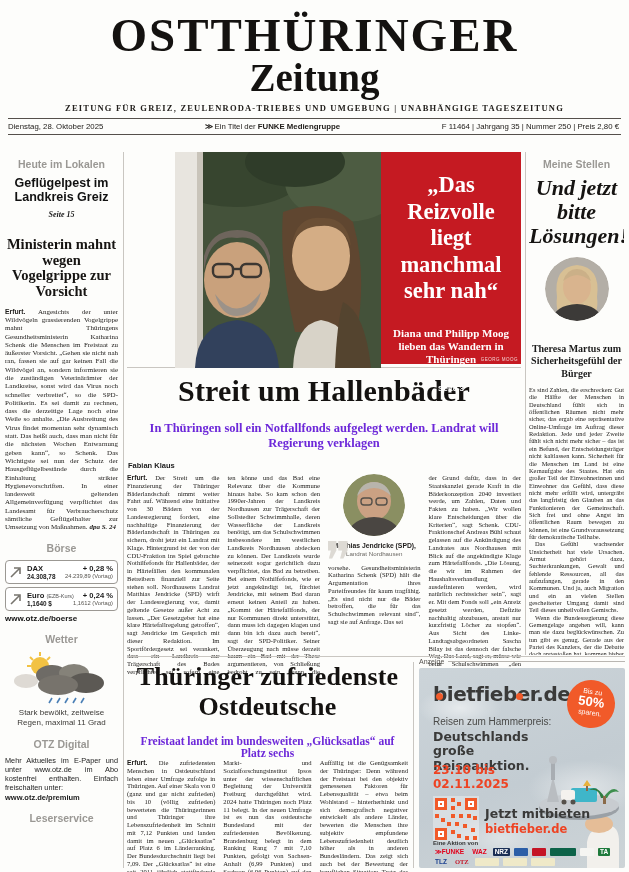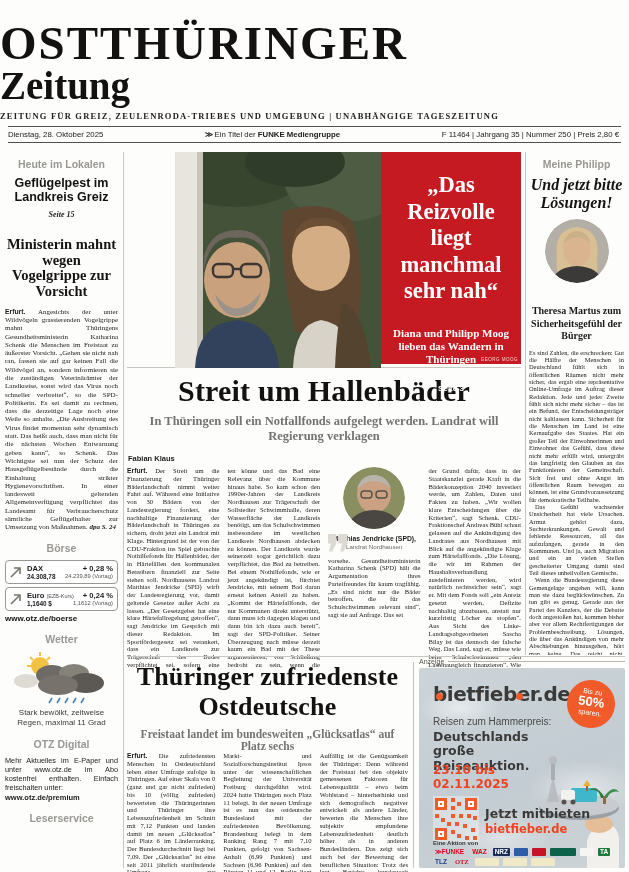--- a/index.html
+++ b/index.html
@@ -3,21 +3,21 @@
 <meta charset="utf-8">
 <style>
   * { margin:0; padding:0; box-sizing:border-box; }
   html,body { background:#888; }
   #page {
     position:relative; width:629px; height:872px; margin:0 auto;
     background:#fdfdfb; overflow:hidden; color:#1b1b1b;
     font-family:"Liberation Serif", serif;
   }
   
-  .mast { position:absolute; top:8px; left:0; width:629px; text-align:left; }
+  .mast { position:absolute; top:0; left:0; width:629px; text-align:center; }
   .mast-t1 { font-family:"Liberation Serif",serif; font-weight:bold; font-size:47px; letter-spacing:2px; line-height:1.0; margin-top:12px; color:#141210; }
   .mast-t2 { font-family:"Liberation Serif",serif; font-weight:bold; font-size:39px; line-height:0.95; color:#141210; }
   .mast-sub { font-size:8.5px; letter-spacing:1.2px; margin-top:7px; color:#23201d; font-weight:bold; }
   .mast-rule1 { border-top:1px solid #55504b; margin:5px 8px 0 8px; }
   .info-bar { display:flex; justify-content:space-between; align-items:center; padding:3px 10px 3px 8px; font-family:"Liberation Sans",sans-serif; font-size:7.8px; color:#23201d; }
   .info-bar .funke-ic { font-weight:bold; letter-spacing:-1px; }
   .mast-rule2 { border-top:1.5px solid #55504b; margin:0 8px; }
   
   .vline { position:absolute; width:1px; background:#c9c6c1; }
   .hline { position:absolute; height:1px; background:#c9c6c1; }
@@ -47,37 +47,37 @@
   #center { position:absolute; left:127px; top:152px; width:394px; }
   .hero { display:flex; height:212px;margin-left:48px; }
   .hero-photo { width:206px; height:216px; flex:0 0 206px; position:relative; }
   .hero-red { flex:1; background:#c51a22; color:#fff; text-align:center; position:relative; padding:20px 8px 0 8px; }
   .hero-quote { font-family:"Liberation Serif",serif; font-weight:bold; font-size:22.5px; line-height:1.18; }
   .hero-cap { font-family:"Liberation Serif",serif; font-weight:bold; font-size:11px; line-height:1.2; margin-top:22px; }
   .hero-page { font-family:"Liberation Sans",sans-serif; font-weight:bold; font-size:8px; margin-top:18px; }
   .photo-credit { position:absolute; right:3px; bottom:2px; font-family:"Liberation Sans",sans-serif; font-size:4.5px; color:#f3d2d2; letter-spacing:0.5px; }
   .center-rule { border-top:1px solid #c9c6c1; margin-top:3px; }
   .art-head { font-family:"Liberation Serif",serif; font-weight:bold; font-size:30px; text-align:center; margin-top:6px; color:#141210; letter-spacing:0.2px; }
-  .art-sub { font-family:"Liberation Serif",serif; font-weight:bold; font-size:12.5px; text-align:center; margin-top:6px; color:#737373; }
+  .art-sub { font-family:"Liberation Serif",serif; font-weight:bold; font-size:12.5px; text-align:center; margin-top:13px; color:#6d28d9; }
   .byline { font-family:"Liberation Sans",sans-serif; font-weight:bold; font-size:7.5px; margin:10px 0 4px 1px; }
   .cols4 { display:grid; grid-template-columns:repeat(4,1fr); gap:8px; height:204px; overflow:hidden; }
   .cols3 { display:grid; grid-template-columns:repeat(3,1fr); gap:8px; height:138px; overflow:hidden; }
   .col { font-size:6.6px; line-height:7.75px; text-align:justify; hyphens:auto; color:#1d1b19; }
   .qcol { overflow:hidden; }
   .portrait { display:block; margin:0 auto; border-radius:50%; }
   .pull-wrap { position:relative; margin-top:6px; padding-left:10px; }
   .pull-mark { position:absolute; left:-4px; top:-6px; font-size:52px; color:#dddad4; font-family:"Liberation Serif",serif; line-height:1; z-index:0; }
   .pull-quote { position:relative; z-index:1; font-family:"Liberation Sans",sans-serif; font-size:8.4px; line-height:1.22; text-align:center; color:#161513; }
   .pull-attr { font-family:"Liberation Sans",sans-serif; font-weight:bold; font-size:6.8px; text-align:center; margin-top:4px; }
   .pull-role { font-family:"Liberation Sans",sans-serif; font-size:6.2px; text-align:center; color:#6c6964; }
   .q-body { margin-top:6px; }
   #bottom-art { position:absolute; left:127px; top:660px; width:281px; }
   
   #right-rail { position:absolute; left:529px; top:152px; width:95px; height:503px; overflow:hidden; text-align:center; }
-  .op-head { font-family:"Liberation Serif",serif; font-style:italic; font-weight:bold; font-size:16px; line-height:1.1; margin:4px 0 8px 0; color:#161412; }
+  .op-head { font-family:"Liberation Serif",serif; font-style:italic; font-weight:bold; font-size:22px; line-height:1.1; margin:4px 0 8px 0; color:#161412; }
   .op-attr { font-family:Liberation Serif, serif; font-weight:bold; font-size:10px; line-height:1.25; margin:22px 0 6px 0; }
   .op-body { font-size:6.4px; line-height:7.35px; text-align:justify; hyphens:auto; color:#1d1b19; }
   .op-body p + p { text-indent:6px; }
   
   #ad-zone { position:absolute; left:419px; top:658px; width:206px; }
   .ad-label-row { display:flex; align-items:center; gap:4px; font-family:"Liberation Sans",sans-serif; font-size:7px; color:#55524e; }
   .ad-label-row .lbl-line { flex:1; height:1px; background:#b9b6b1; }
   .ad-box { margin-top:3px; width:206px; height:200px; position:relative; overflow:hidden; border-radius:2px;
     background:
       radial-gradient(60px 30px at 20% 20%, rgba(255,255,255,.55), transparent 70%),
@@ -284,21 +284,21 @@
     <h1 class="art-head" style="font-size:26px; margin-top:2px;">Thüringer zufriedenste Ostdeutsche</h1>
     <div class="art-sub" style="font-size:11.5px;">Freistaat landet im bundesweiten „Glücksatlas“ auf Platz sechs</div>
     <div class="cols3">
       <p class="col"><span class="lead">Erfurt.</span> <span>Die zufriedensten Menschen in Ostdeutschland leben einer Umfrage zufolge in Thüringen. Auf einer Skala von 0 (ganz und gar nicht zufrieden) bis 10 (völlig zufrieden) bewerteten die Thüringerinnen und Thüringer ihre Lebenszufriedenheit im Schnitt mit 7,12 Punkten und landen damit im neuen „Glücksatlas“ auf Platz 6 im Länderranking. Der Bundesdurchschnitt liegt bei 7,09. Der „Glücksatlas“ ist eine seit 2011 jährlich stattfindende Umfrage zur Lebenszufriedenheit der Deutschen, die vom Institut für Demoskopie Allensbach und dem</span></p>
       <p class="col">Markt- und Sozialforschungsinstitut Ipsos unter der wissenschaftlichen Begleitung der Universität Freiburg durchgeführt wird. 2024 hatte Thüringen noch Platz 11 belegt. In der neuen Umfrage ist es nun das ostdeutsche Bundesland mit der zufriedensten Bevölkerung. Brandenburg belegt in dem Ranking Rang 7 mit 7,10 Punkten, gefolgt von Sachsen-Anhalt (6,99 Punkten) und Sachsen (6,96 Punkten) auf den Rängen 11 und 12. Berlin liegt auf Rang 14 mit 6,83 Punkten. Mecklenburg-Vorpommern ist Schlusslicht im Glücksranking der Länder mit 6,06 Punkten und Hamburg Spitzenreiter mit 7,33 Punkten.</p>
       <p class="col"><span>Auffällig ist die Genügsamkeit der Thüringer: Denn während der Freistaat bei den objektiv gemessenen Faktoren für Lebensqualität – etwa beim Wohlstand – hinterherhinkt und sich demografisch negativer entwickelt als andere Länder, bewerten die Menschen ihre subjektiv empfundene Lebenszufriedenheit deutlich höher als in anderen Bundesländern. Das zeigt sich auch bei der Bewertung der beruflichen Situation: Trotz des laut Berichts bundesweit zweitniedrigsten Einkommens und einer vergleichsweise hohen Unzufriedenheit mit der finanziellen Situation sind die Thüringer mit ihrem Berufsleben überdurchschnittlich glücklich.</span> </p>
     </div>
   </article>
 
   <aside id="right-rail">
-    <div class="sec-label" style="margin-top:6px">Meine Philipp</div>
+    <div class="sec-label" style="margin-top:6px">Meine Stellen</div>
     <h2 class="op-head">Und jetzt bitte Lösungen!</h2>
     <svg class="portrait" width="64" height="64" viewBox="0 0 64 64">
       <defs>
           <clipPath id="cp2">
             <circle cx="32" cy="32" r="32"></circle>
           </clipPath>
         </defs>
       <g clip-path="url(#cp2)">
         <rect width="64" height="64" fill="#b3aea6"></rect>
         <path d="M12 40 Q8 10 32 8 Q56 10 52 40 Q54 56 46 60 L18 60 Q10 56 12 40 Z" fill="#d8c094"></path>

